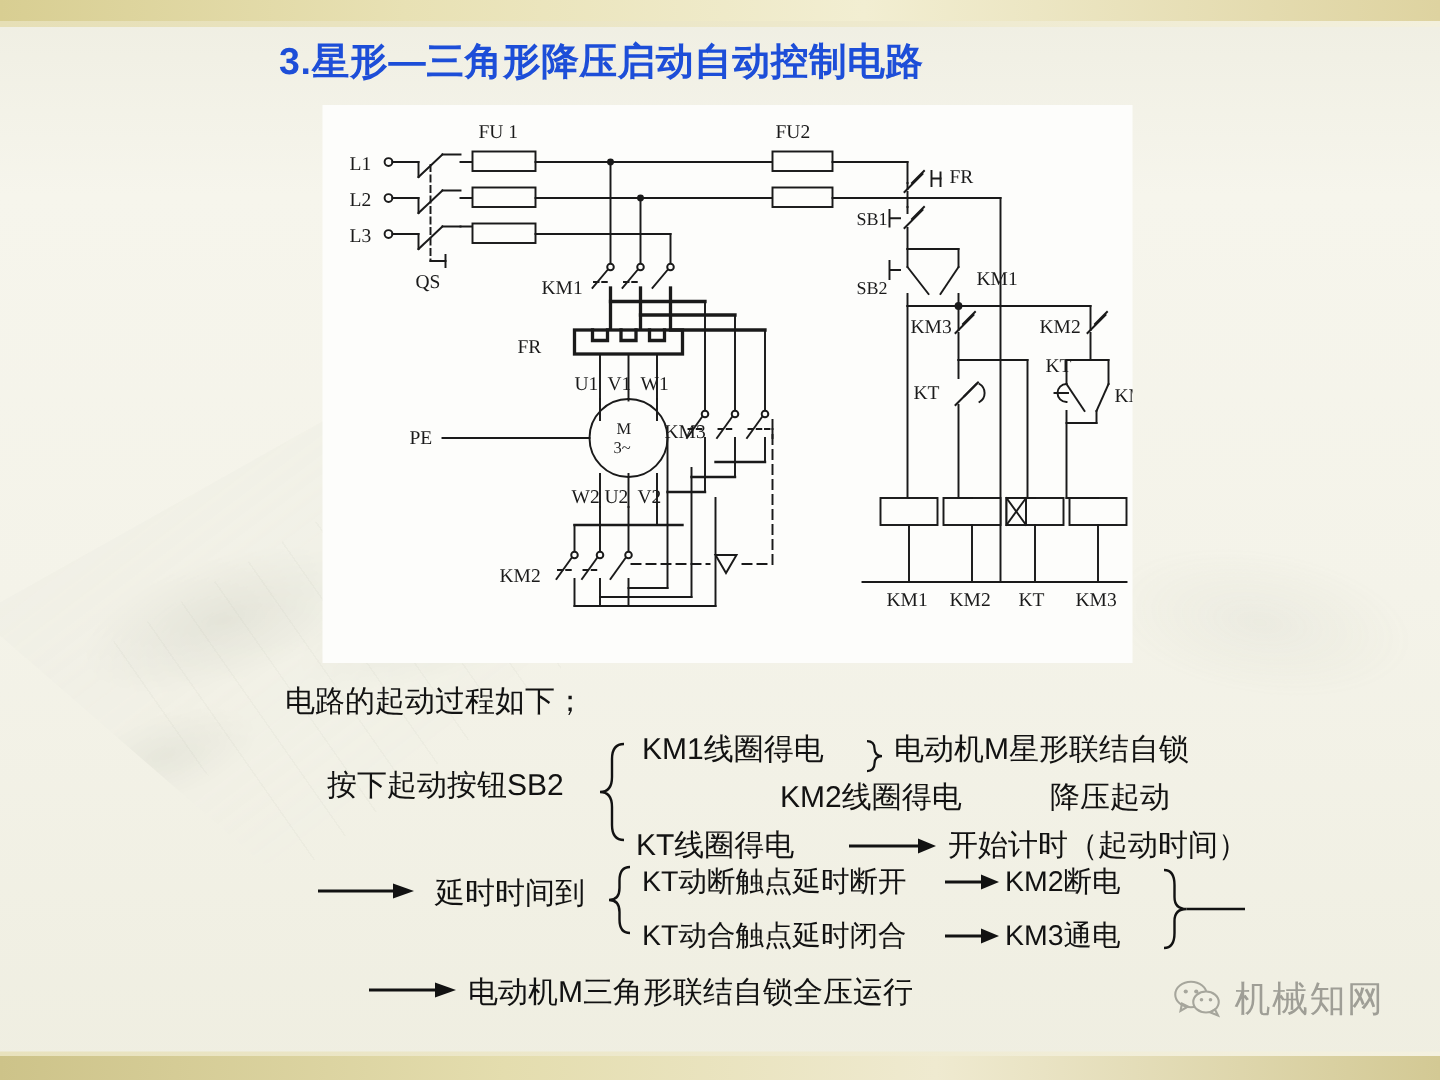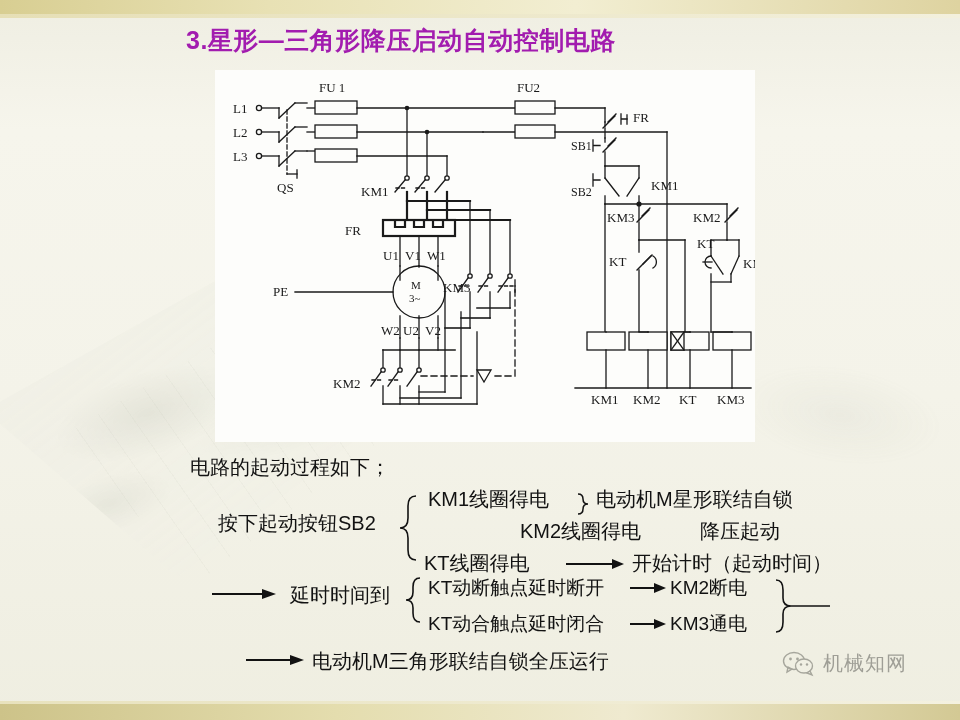--- a/index.html
+++ b/index.html
@@ -34,36 +34,36 @@
     transform:rotate(-17deg);opacity:.35;
     background:repeating-linear-gradient(72deg, rgba(170,174,158,.20) 0 1px, rgba(170,174,158,0) 1px 26px);
     clip-path:polygon(0% 30%,72% 0%,100% 50%,24% 100%);}
   .bg-fan3{position:absolute;right:-30px;top:300px;width:300px;height:230px;
     transform:rotate(9deg);opacity:.28;
     background:radial-gradient(ellipse 150px 70px at 50% 50%, rgba(152,158,142,.28), rgba(152,158,142,0) 70%);
     clip-path:polygon(4% 34%,70% 2%,100% 56%,28% 100%);filter:blur(1px);}
 
   
   .title{position:absolute;left:186px;top:24px;width:600px;
-    font-size:25px;font-weight:bold;color:#a21caf;letter-spacing:.5px;
+    font-size:25px;font-weight:bold;color:#1d4ed8;letter-spacing:.5px;
     white-space:nowrap;}
 
   
   .panel{position:absolute;left:215px;top:70px;width:540px;height:372px;
     background:#fdfdfb;}
   .panel svg{display:block;}
 
   
   .explain{position:absolute;left:0;top:452px;width:960px;height:240px;color:#0369a1;}
   .explain svg{display:block;}
 
   
   .wm{position:absolute;left:782px;top:650px;display:flex;align-items:center;gap:7px;
     opacity:.62;}
-  .wm-txt{font-size:20px;color:#6e6e68;letter-spacing:1px;white-space:nowrap;}
+  .wm-txt{font-size:24px;color:#6e6e68;letter-spacing:1px;white-space:nowrap;}
 </style>
 </head>
 <body>
 
 <div class="bg-base"></div>
 <div class="bg-fan"></div>
 <div class="bg-fan2"></div>
 <div class="bg-fan3"></div>
 <div class="bg-topband"></div>
 <div class="bg-topband2"></div>

